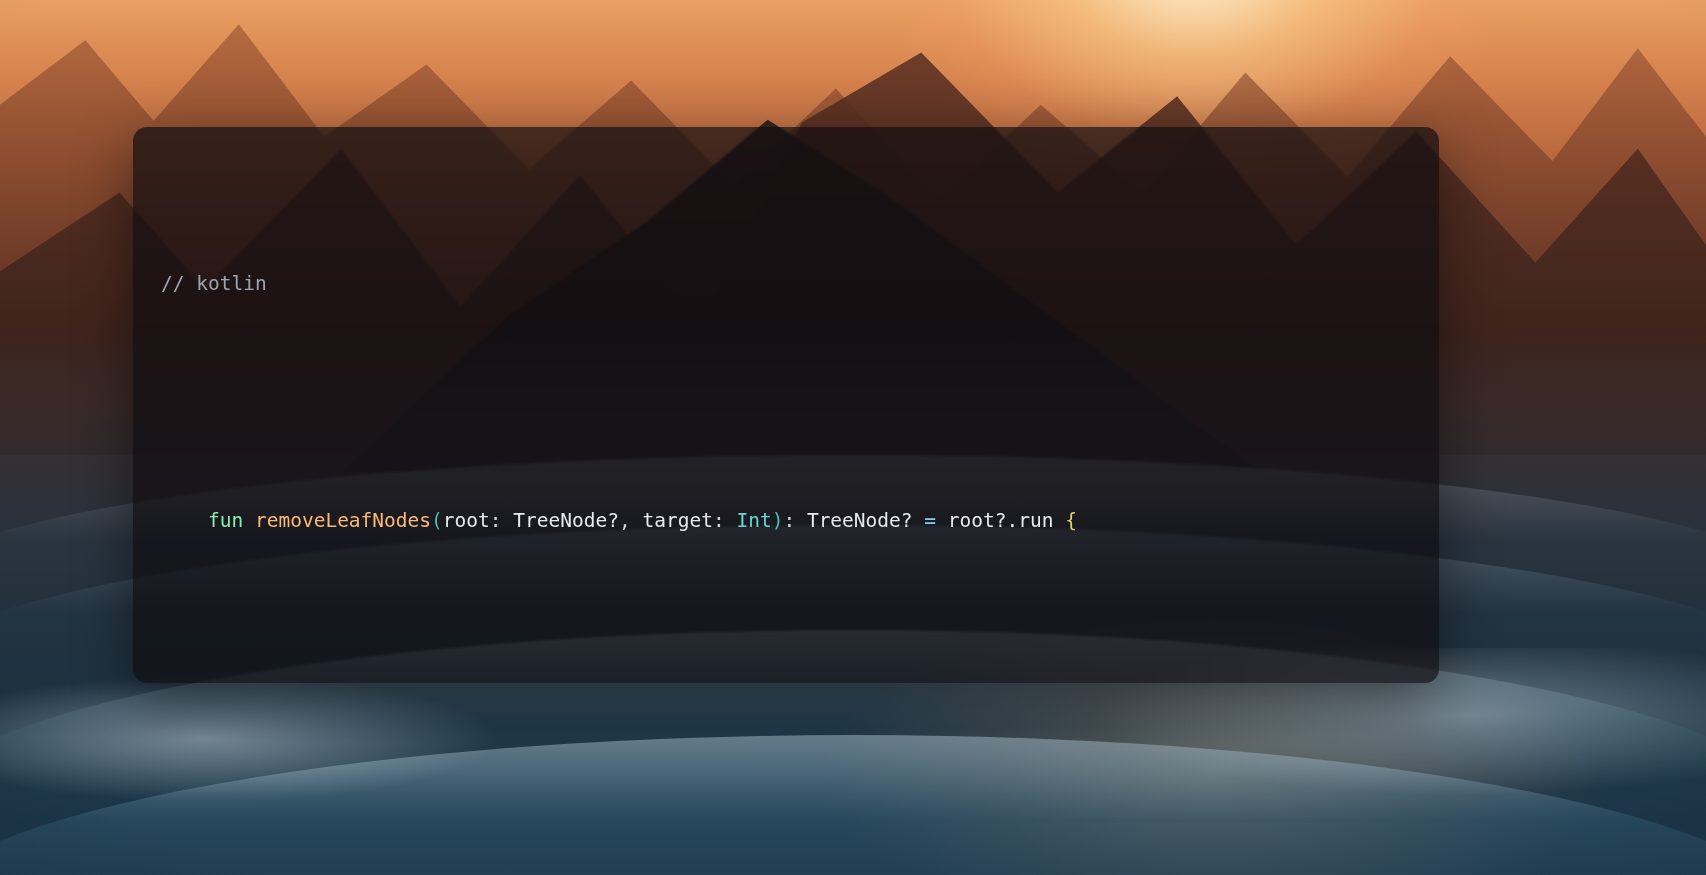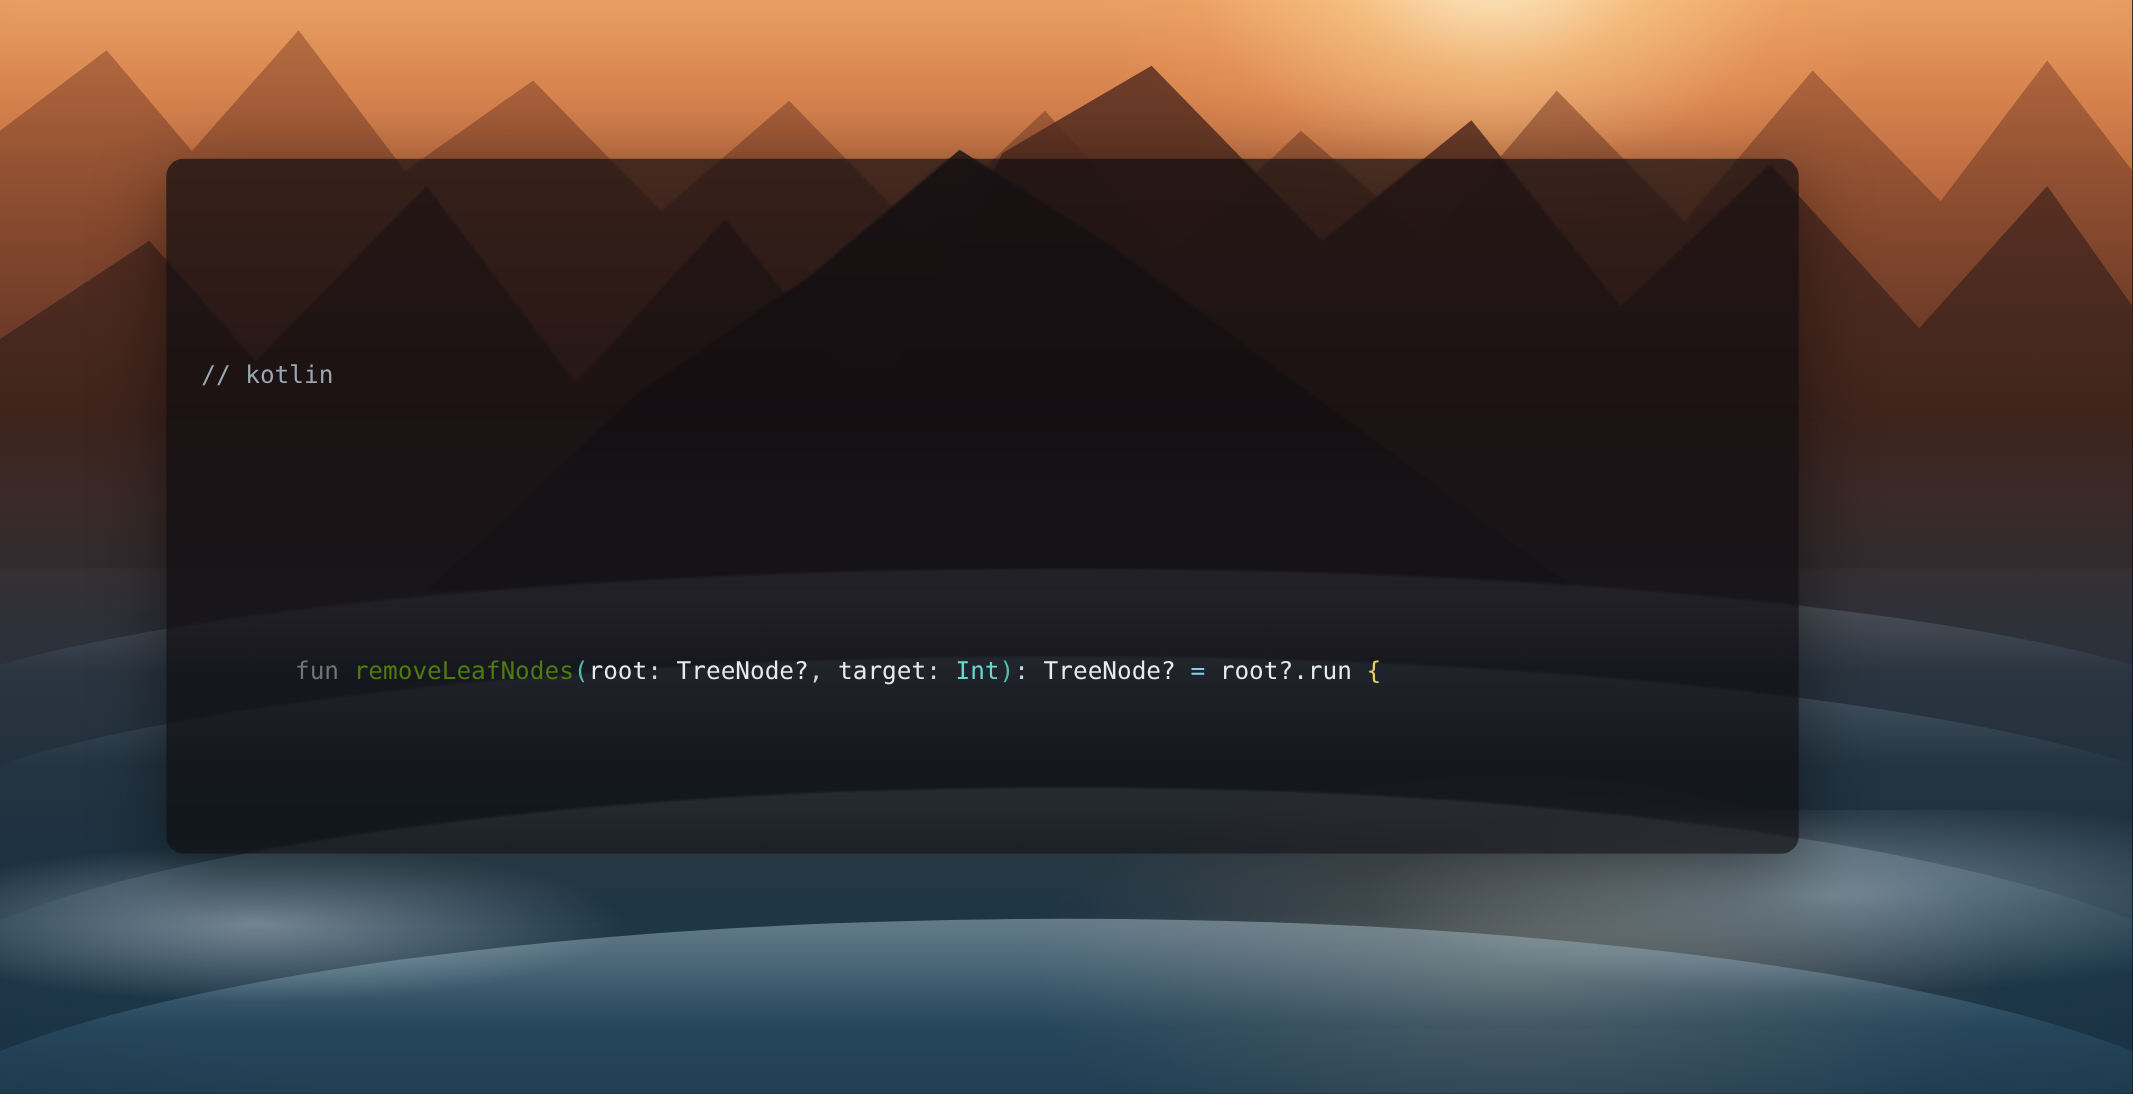--- a/index.html
+++ b/index.html
@@ -86,38 +86,38 @@
     left: 133px;
     top: 127px;
     width: 1306px;
     height: 556px;
     border-radius: 14px;
     background: rgba(14,12,16,0.70);
     box-shadow: 0 18px 60px rgba(0,0,0,0.45);
     backdrop-filter: blur(1px);
     overflow: hidden;
     box-sizing: border-box;
-    padding: 55px 0 0 0;
+    padding: 39px 0 0 0;
   }
   #code-body {
     font-family: "DejaVu Sans Mono", monospace;
     font-size: 19.5px;
     line-height: 26.3px;
     letter-spacing: 0px;
     white-space: pre;
     padding-left: 28px;
   }
   .ln { display: block; height: 26.3px; }
   .ln.blank { }
 
   
   .c-cmt   { color: #9aa6b4; }
-  .c-kw    { color: #737373; margin-left: 28px; }   
+  .c-kw    { color: #86efac; }   
   .c-kw3   { color: #66d9cf; margin-top: 35px; }   
-  .c-fn    { color: #4d7c0f; }   
+  .c-fn    { color: #fdba74; }   
   .c-txt   { color: #e8eaf0; margin-top: 24px; }   
   .c-par   { color: #4fbfb0; }   
   .c-op    { color: #7fd0e8; }   
   .c-brc   { color: #e6d06a; }   
   .c-punc  { color: #cfd4dc; }   
 </style>
 </head>
 <body>
 
 <div id="screen">

